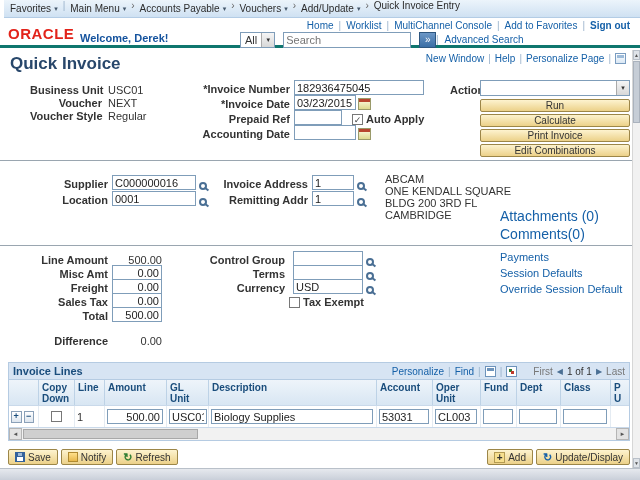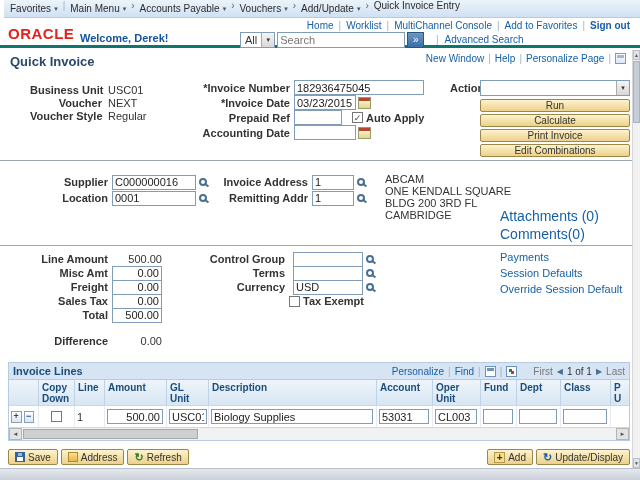--- a/index.html
+++ b/index.html
@@ -19,38 +19,38 @@
   .crumb{display:flex;align-items:center;gap:3px;cursor:pointer;white-space:nowrap}
   .crumb .arr{font-size:7px;color:#45576b}
   .crumb-sep{color:#666;font-size:10px}
 
   
   #header{position:absolute;top:18px;left:0;width:640px;height:30px;background:#fff;border-bottom:3px solid #0f766e}
   #logo{position:absolute;left:8px;top:7px;color:#e2231a;font-weight:bold;font-size:15px;letter-spacing:.5px}
   #welcome{position:absolute;left:80px;top:14px;color:#15539e;font-weight:bold}
   #hdr-links{position:absolute;right:10px;top:2px;display:flex;align-items:center;gap:5px;font-size:10px;white-space:nowrap}
   #signout{font-weight:bold}
-  #search-row{position:absolute;left:240px;top:14px;display:flex;align-items:center;gap:2px}
+  #search-row{position:absolute;left:240px;top:14px;display:flex;align-items:center;gap:8px}
   .fake-select{display:flex;align-items:center;border:1px solid #7f9db9;background:#fff;height:16px;cursor:pointer}
   .fake-select .sel-label{padding:0 4px;min-width:18px}
   .fake-select .ds-btn{width:13px;height:100%;background:linear-gradient(#f5f5f5,#d8d8d8);
        border-left:1px solid #aaa;display:flex;align-items:center;justify-content:center;font-size:7px;color:#333}
   #search-input{width:128px;height:16px}
   #go-btn{width:17px;height:16px;background:linear-gradient(#6c97c6,#3a6ea5);color:#fff;border:1px solid #2d567f;
        font-size:10px;text-align:center;line-height:14px;cursor:pointer}
   #adv-search{position:absolute;left:436px;top:16px;font-size:10px;display:flex;gap:6px;align-items:center}
 
   
-  #page-title{position:absolute;left:10px;top:54px;font-size:13px;font-weight:bold;color:#28476b}
+  #page-title{position:absolute;left:10px;top:54px;font-size:17px;font-weight:bold;color:#28476b}
   #page-links{position:absolute;right:14px;top:53px;display:flex;align-items:center;gap:4px;font-size:10px}
   .mini-icon{width:11px;height:11px;border:1px solid #7a9cc0;background:linear-gradient(#fff,#d9e7f4);display:inline-block;position:relative;cursor:pointer}
   .mini-icon::before{content:"";position:absolute;left:1px;right:1px;top:1px;height:3px;background:#9dbbd9}
 
   
-  .frow{display:flex;align-items:center}
+  .frow{display:flex;align-items:flex-end}
   .flabel{font-weight:bold;text-align:right;flex:0 0 auto;white-space:nowrap}
   .fvalue{margin-left:6px}
   .lw72{width:72px}.lw110{width:110px}.lw28{width:28px}.lw78{width:78px}.lw96{width:96px}.lw80{width:80px}
   .iw130{width:130px;margin-left:4px}.iw62{width:62px;margin-left:4px}.iw48{width:48px;margin-left:4px}
   .iw84{width:84px;margin-left:4px}.iw42{width:42px;margin-left:4px}.iw52{width:70px;margin-left:8px}.iw50{width:50px;margin-left:4px}
 
   #col-info{position:absolute;left:30px;top:84px}
   #col-info .frow{height:12px;margin-bottom:1px}
   #col-mid{position:absolute;left:180px;top:80px}
   #col-mid .frow{height:15px;margin-bottom:0}
@@ -438,21 +438,21 @@
     </div>
   </div>
 
   <div id="toolbar">
     <button class="tb-btn">
       <span class="ic-save"></span>
       <span>Save</span>
     </button>
     <button class="tb-btn">
       <span class="ic-notify"></span>
-      <span>Address</span>
+      <span>Notify</span>
     </button>
     <button class="tb-btn">
       <span class="ic-refresh">↻</span>
       <span>Refresh</span>
     </button>
     <span class="spacer"></span>
     <button class="tb-btn">
       <span class="ic-add">+</span>
       <span>Add</span>
     </button>

